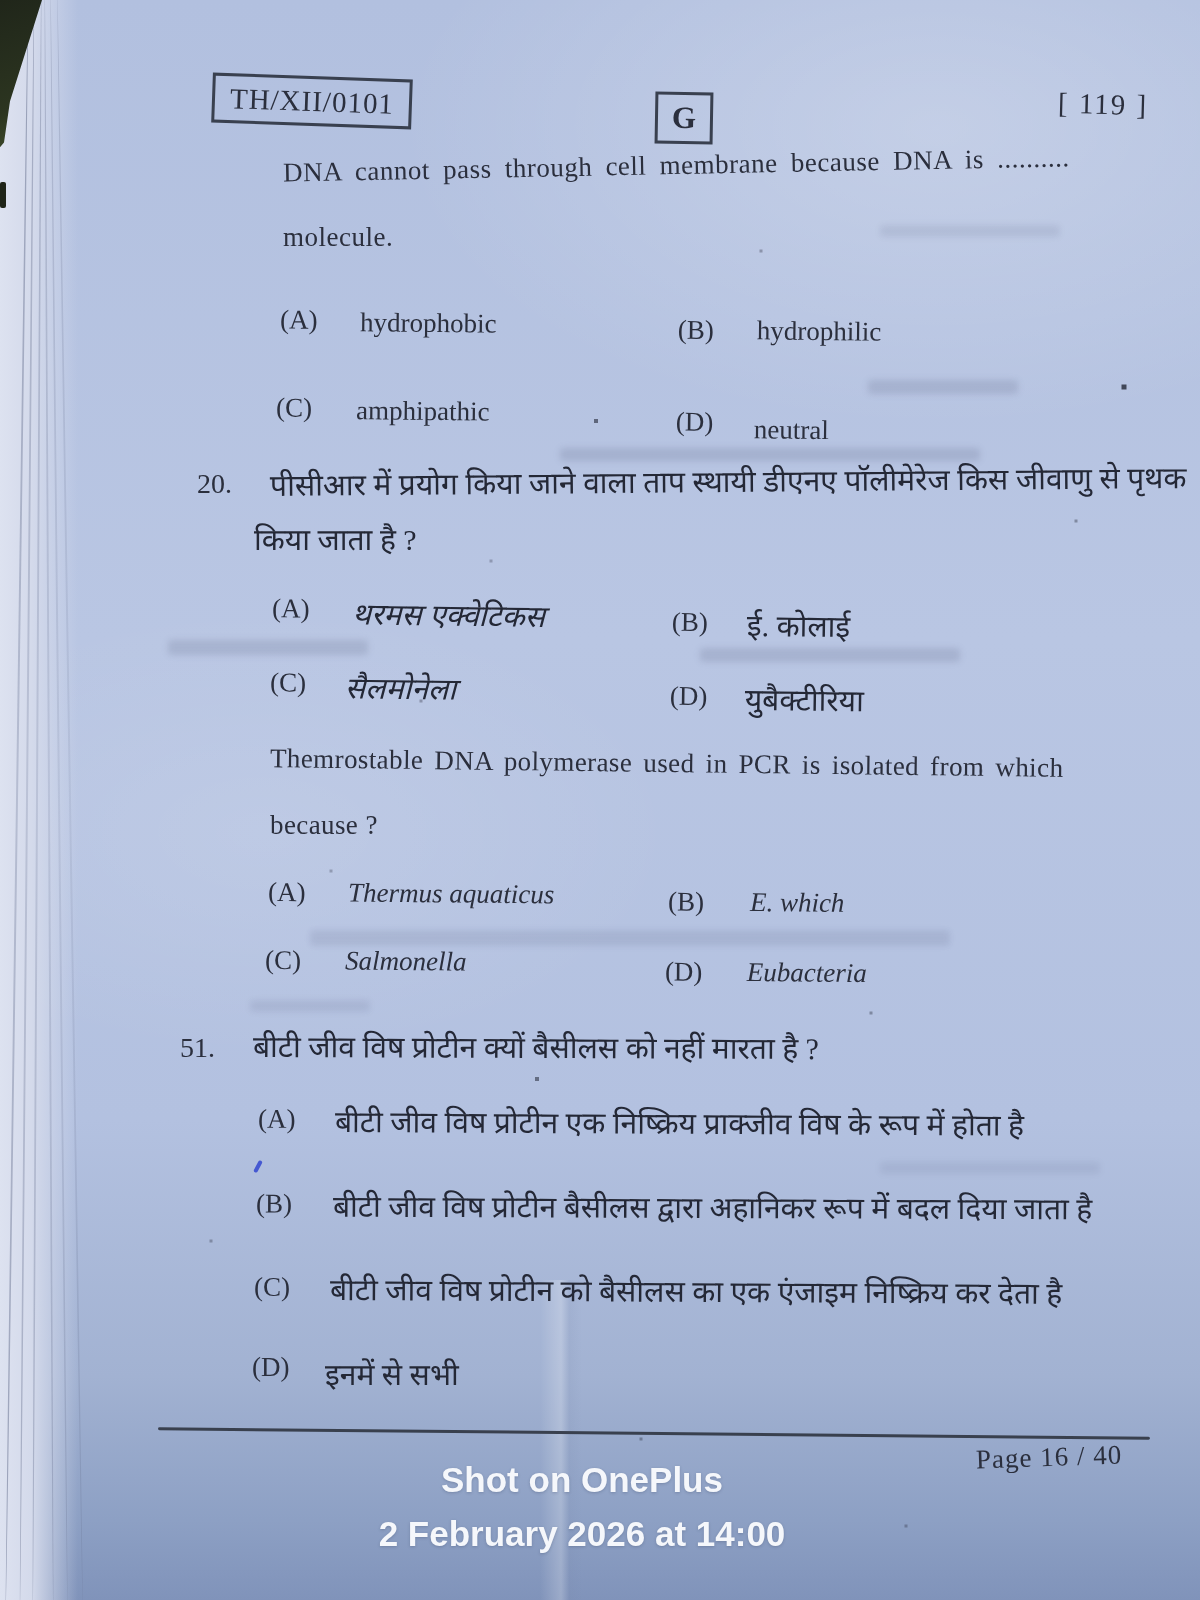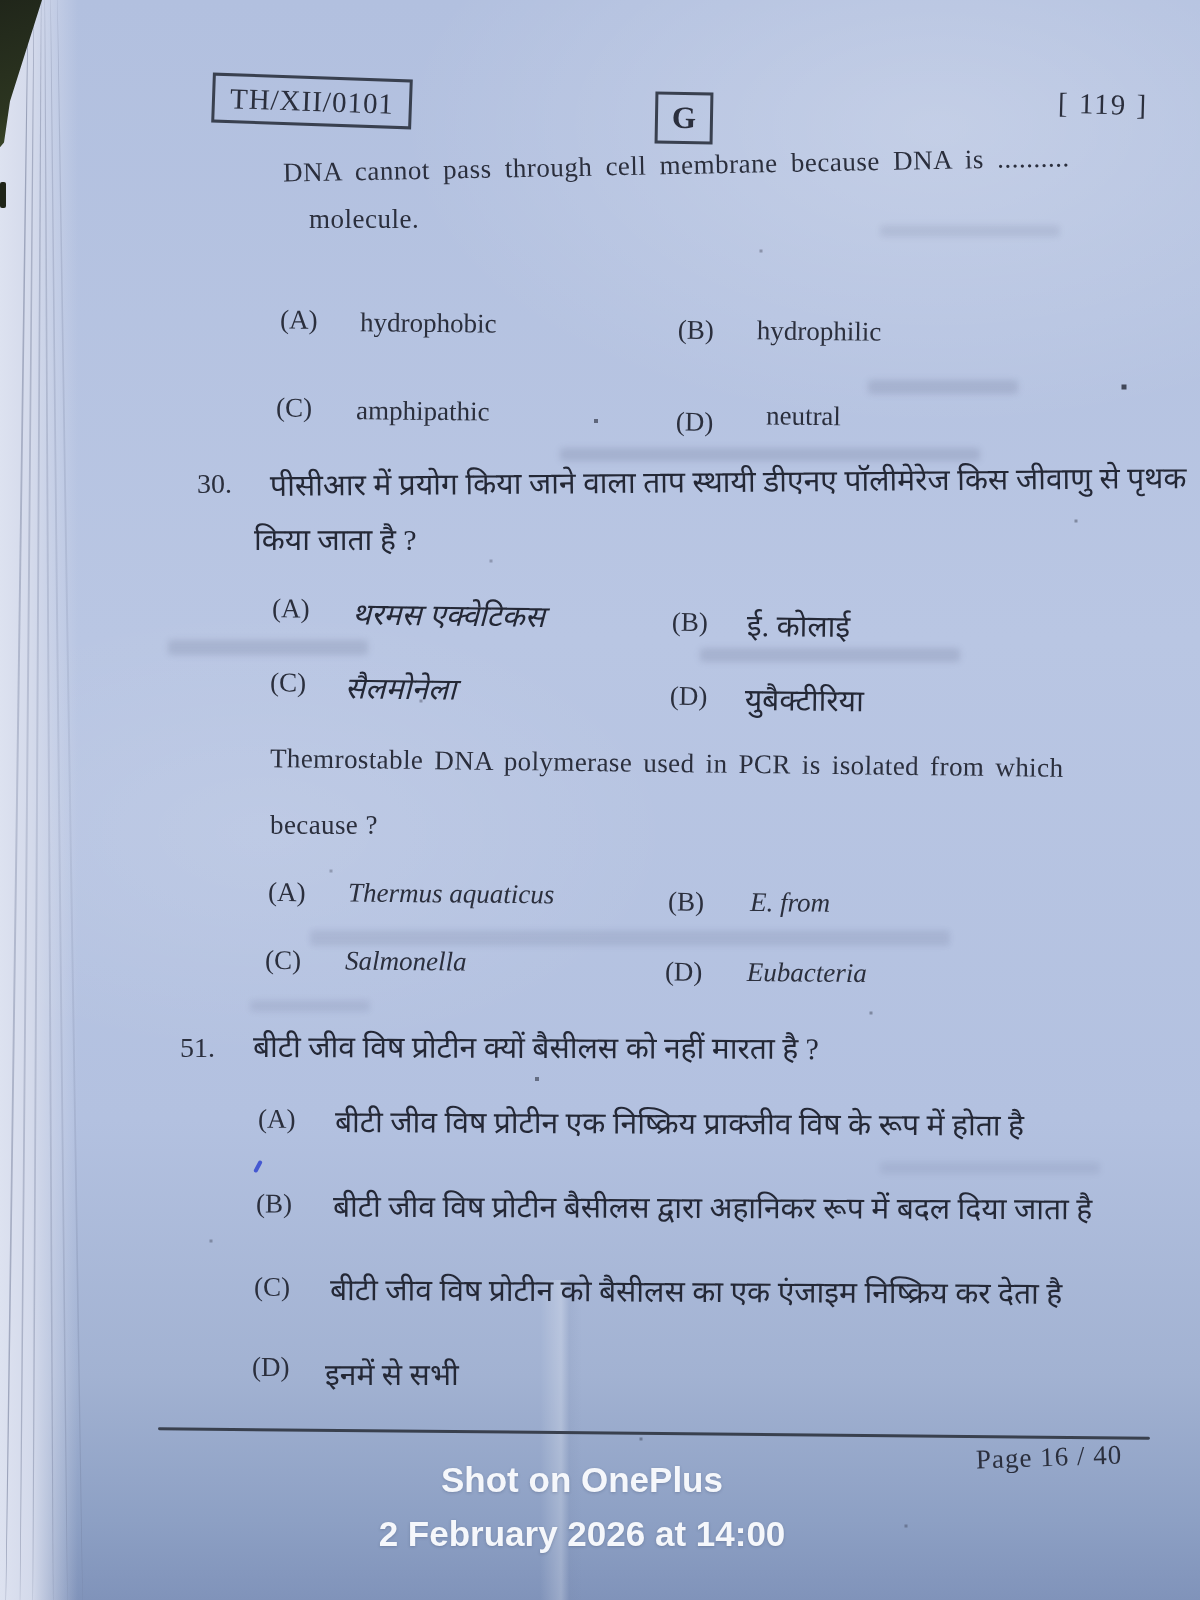--- a/index.html
+++ b/index.html
@@ -85,36 +85,36 @@
 
   <div class="abs code-box">
     <span>TH/XII/0101</span>
   </div>
   <div class="abs g-box">
     <span>G</span>
   </div>
   <div class="abs page-ref">[ 119 ]</div>
 
   <div class="abs en" style="left:283px;top:150px;transform:rotate(-1.1deg);word-spacing:6px;letter-spacing:.5px;">DNA cannot pass through cell membrane because DNA is ..........</div>
-  <div class="abs en" style="left:283px;top:204px;letter-spacing:.5px;margin-left:26px;">molecule.</div>
+  <div class="abs en" style="left:283px;top:222px;letter-spacing:.5px;">molecule.</div>
 
   <div class="row en" style="left:276px;top:306px;width:700px;height:40px;transform:rotate(.6deg);">
     <span style="left:4px;top:2px;">(A)</span>
     <span style="left:84px;top:4px;">hydrophobic</span>
     <span style="left:402px;top:8px;">(B)</span>
     <span style="left:481px;top:8px;">hydrophilic</span>
   </div>
   <div class="row en" style="left:276px;top:394px;width:700px;height:40px;transform:rotate(.6deg);">
     <span style="left:0px;top:2px;">(C)</span>
     <span style="left:80px;top:4px;">amphipathic</span>
     <span style="left:400px;top:12px;">(D)</span>
-    <span style="left:478px;top:5px;margin-left:12px;">neutral</span>
+    <span style="left:478px;top:19px;">neutral</span>
   </div>
 
-  <div class="abs en" style="left:197px;top:468px;font-size:28px;">30.</div>
+  <div class="abs en" style="left:197px;top:468px;font-size:28px;">20.</div>
   <div class="abs hi" style="left:270px;top:460px;transform:rotate(-.5deg);">पीसीआर में प्रयोग किया जाने वाला ताप स्थायी डीएनए पॉलीमेरेज किस जीवाणु से पृथक</div>
   <div class="abs hi" style="left:254px;top:518px;">किया जाता है ?</div>
 
   <div class="row" style="left:272px;top:592px;width:700px;height:46px;transform:rotate(.8deg);">
     <span class="en" style="left:0;top:6px;">(A)</span>
     <span class="hi it" style="left:80px;top:4px;">थरमस एक्वेटिकस</span>
     <span class="en" style="left:400px;top:14px;">(B)</span>
     <span class="hi" style="left:475px;top:10px;">ई. कोलाई</span>
   </div>
   <div class="row" style="left:270px;top:666px;width:700px;height:46px;transform:rotate(.8deg);">
@@ -124,21 +124,21 @@
     <span class="hi" style="left:475px;top:10px;">युबैक्टीरिया</span>
   </div>
 
   <div class="abs en" style="left:270px;top:748px;transform:rotate(.7deg);word-spacing:4px;letter-spacing:.4px;">Themrostable DNA polymerase used in PCR is isolated from which</div>
   <div class="abs en" style="left:270px;top:810px;letter-spacing:.4px;">because ?</div>
 
   <div class="row en" style="left:268px;top:878px;width:720px;height:40px;transform:rotate(.5deg);">
     <span style="left:0;top:2px;">(A)</span>
     <span class="it" style="left:80px;top:2px;">Thermus aquaticus</span>
     <span style="left:400px;top:8px;">(B)</span>
-    <span class="it" style="left:482px;top:8px;">E. from</span>
+    <span class="it" style="left:482px;top:8px;">E. which</span>
   </div>
   <div class="row en" style="left:265px;top:946px;width:720px;height:40px;transform:rotate(.5deg);">
     <span style="left:0;top:2px;">(C)</span>
     <span class="it" style="left:80px;top:2px;">Salmonella</span>
     <span style="left:400px;top:10px;">(D)</span>
     <span class="it" style="left:482px;top:10px;">Eubacteria</span>
   </div>
 
   <div class="abs en" style="left:180px;top:1032px;font-size:28px;">51.</div>
   <div class="abs hi" style="left:253px;top:1026px;transform:rotate(.2deg);">बीटी जीव विष प्रोटीन क्यों बैसीलस को नहीं मारता है ?</div>

